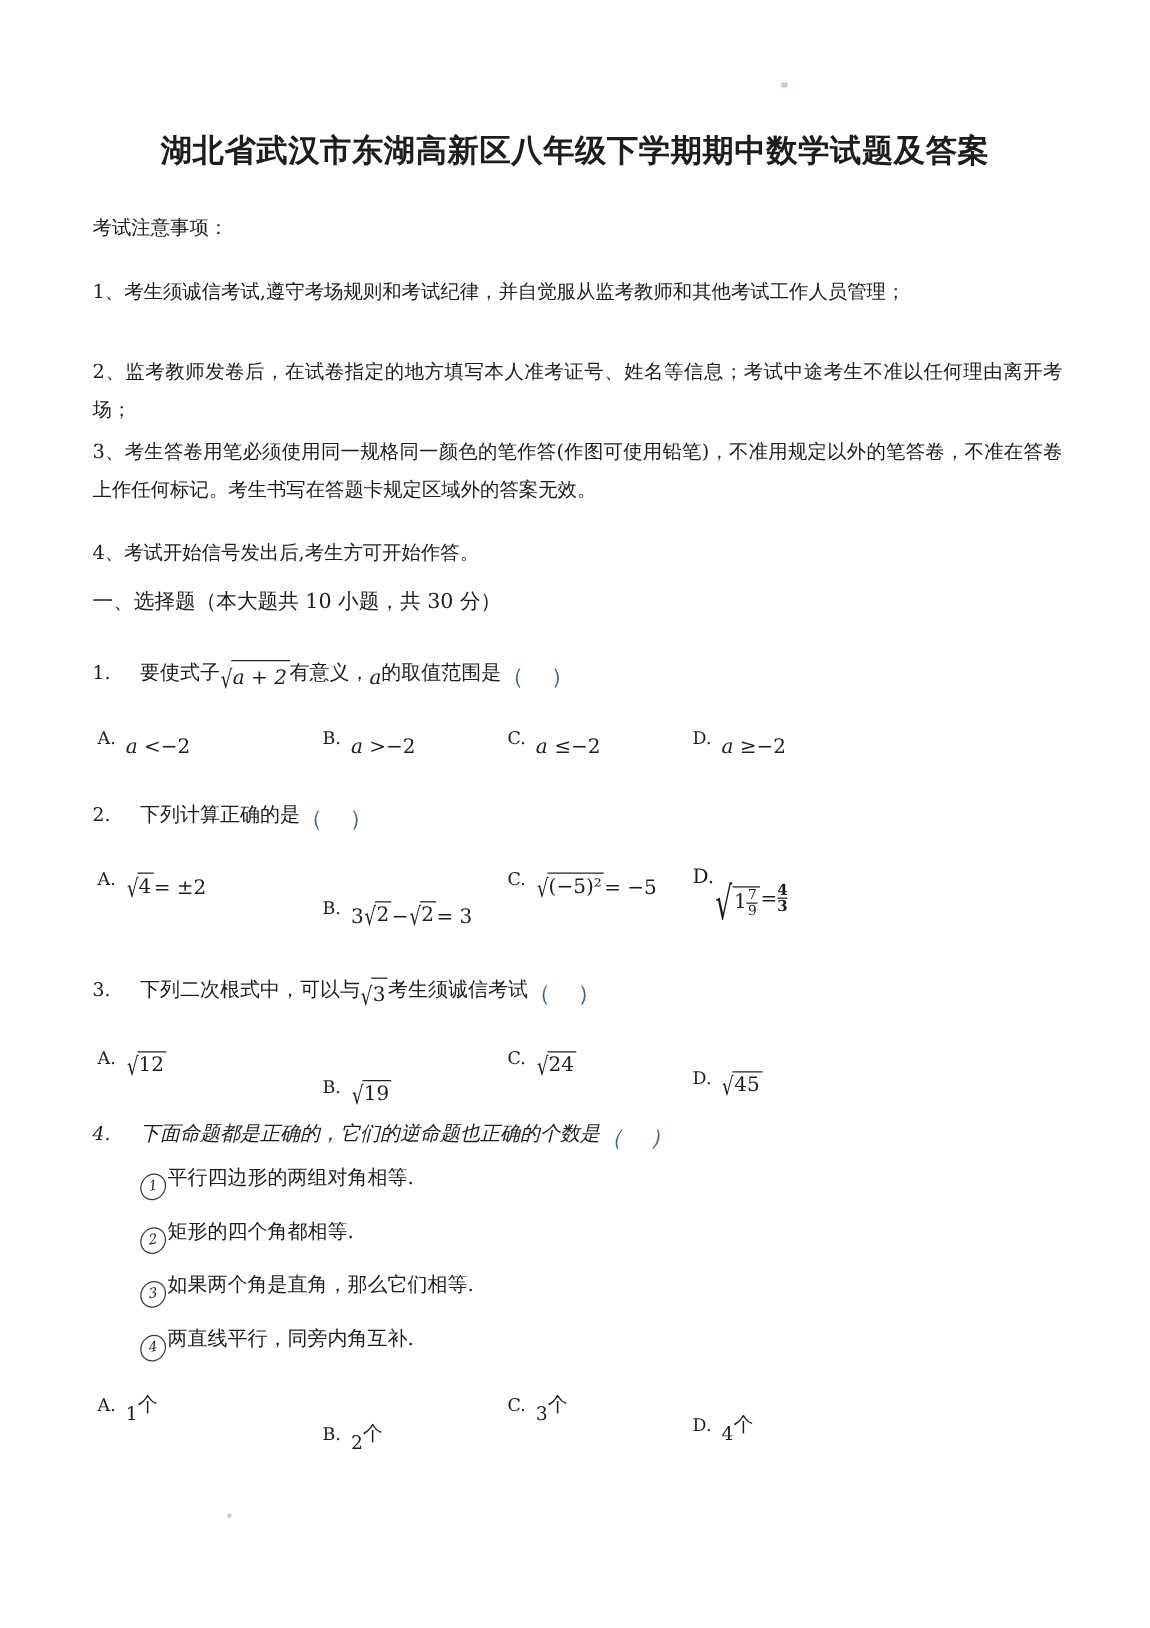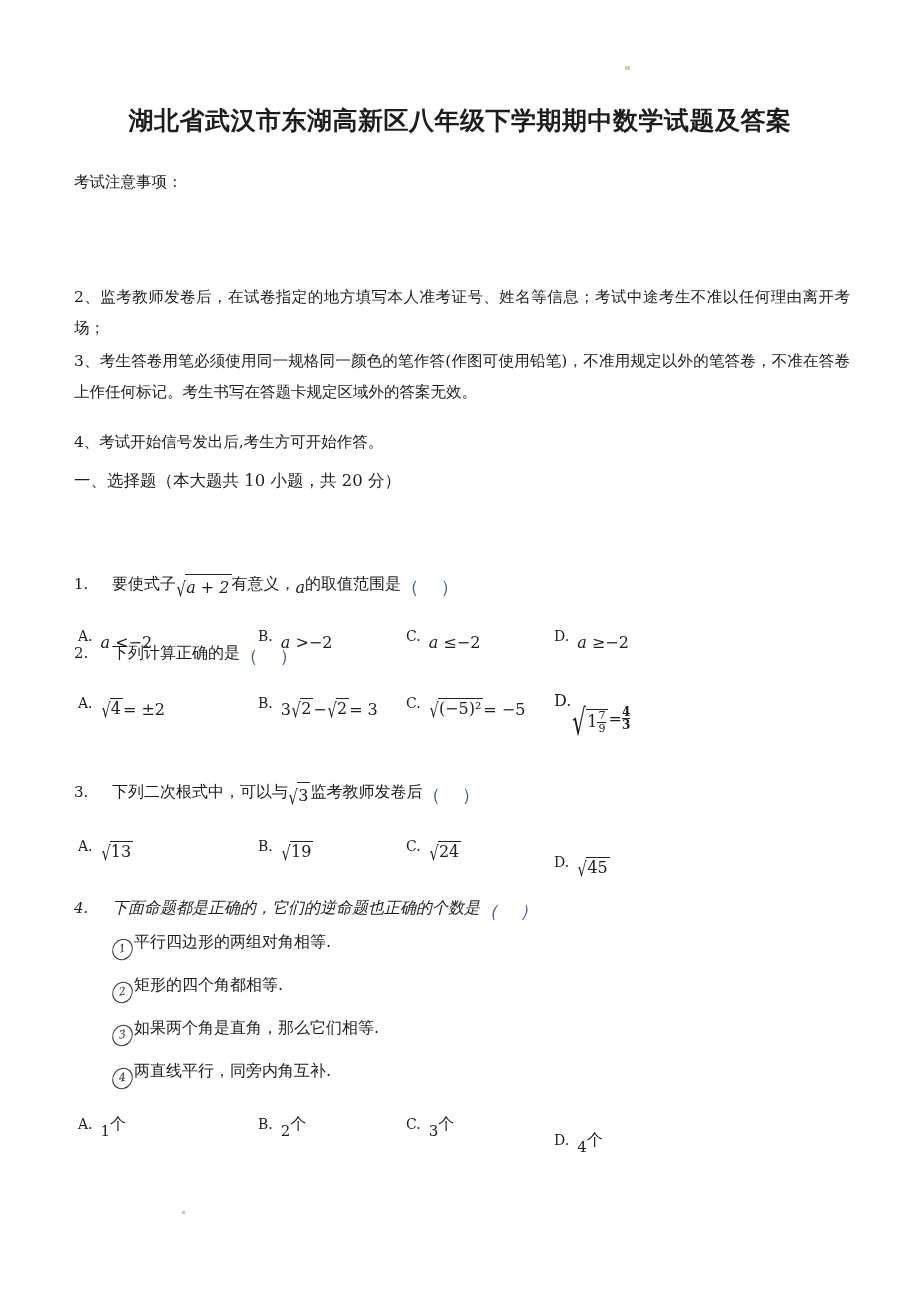--- a/index.html
+++ b/index.html
@@ -89,21 +89,20 @@
   .q1 { top: 524px; }
   .q2 { top: 639px; }
   .q3 { top: 778px; }
   .q4 { top: 894px; font-style: italic; }
 
   
   .mi {
     font-family: "DejaVu Serif", "Liberation Serif", serif;
     font-style: italic;
     font-size: 16px;
-    margin-top: 46px;
   }
   .mn {
     font-family: "DejaVu Serif", "Liberation Serif", serif;
     font-style: normal;
     font-size: 16px;
   }
   .drop {
     display: inline-block;
     position: relative;
     top: 5px;
@@ -174,21 +173,21 @@
   .oC { left: 332px; }
   .oD { left: 480px; }
 
   .o1 { top: 583px; }
   .o2 { top: 695px; }
   .o3 { top: 838px; }
   .o4 { top: 1117px; }
 
   
   .spread .oA { left: 4px; }
-  .spread .oB { left: 184px; }
+  .spread .oB { left: 184px; margin-top: 23px; }
   .spread .oC { left: 332px; }
   .spread .oD { left: 480px; margin-top: 16px; }
 
   
   .mixfrac {
     display: inline-block;
     position: relative;
     top: 4px;
   }
   .frac {
@@ -267,25 +266,26 @@
 
 <div class="page">
 
   <div class="speck" style="left:625px; top:66px; width:5px; height:4px;"></div>
   <div class="speck2" style="left:182px; top:1211px; width:3px; height:3px;"></div>
 
   <div class="doc-title">湖北省武汉市东湖高新区八年级下学期期中数学试题及答案</div>
 
   <div class="notice-head">考试注意事项：</div>
 
+  <div class="para p1">1、考生须诚信考试,遵守考场规则和考试纪律，并自觉服从监考教师和其他考试工作人员管理；</div>
   <div class="para p2">2、监考教师发卷后，在试卷指定的地方填写本人准考证号、姓名等信息；考试中途考生不准以任何理由离开考场；</div>
   <div class="para p3">3、考生答卷用笔必须使用同一规格同一颜色的笔作答(作图可使用铅笔)，不准用规定以外的笔答卷，不准在答卷上作任何标记。考生书写在答题卡规定区域外的答案无效。</div>
   <div class="para p4">4、考试开始信号发出后,考生方可开始作答。</div>
 
-  <div class="section-head">一、选择题（本大题共 10 小题，共 20 分）</div>
+  <div class="section-head">一、选择题（本大题共 10 小题，共 30 分）</div>
 
   <div class="q q1">
     <span class="qnum">1.</span><span>要使式子</span><span class="rad drop"><span class="sq">√</span><span class="bd mi">a + 2</span></span><span>有意义，</span><span class="mi drop-sm">a</span><span>的取值范围是</span><span class="paren">（   ）</span>
   </div>
 
   <div class="opts o1">
     <div class="opt oA">
       <span class="lbl">A.</span><span class="mi drop-sm">a</span><span class="mn drop-sm">&nbsp;</span><span class="mn drop-sm">&lt;</span><span class="mn drop-sm">−2</span>
     </div>
     <div class="opt oB">
@@ -312,26 +312,26 @@
     </div>
     <div class="opt oC">
       <span class="lbl">C.</span><span class="rad drop-sm"><span class="sq">√</span><span class="bd mn">(−5)²</span></span><span class="mn drop-sm">= −5</span>
     </div>
     <div class="optD2">
       <span class="lbl">D.</span><span class="rad tallrad mixfrac"><span class="sq">√</span><span class="bd mn"><span>1</span><span class="frac"><span class="n">7</span><span class="d">9</span></span></span></span><span class="mn">=</span><span class="frac-big"><span class="n">4</span><span class="d">3</span></span>
     </div>
   </div>
 
   <div class="q q3">
-    <span class="qnum">3.</span><span>下列二次根式中，可以与</span><span class="rad drop"><span class="sq">√</span><span class="bd mn">3</span></span><span>监考教师发卷后</span><span class="paren">（   ）</span>
+    <span class="qnum">3.</span><span>下列二次根式中，可以与</span><span class="rad drop"><span class="sq">√</span><span class="bd mn">3</span></span><span>考生须诚信考试</span><span class="paren">（   ）</span>
   </div>
 
   <div class="opts o3 spread">
     <div class="opt oA">
-      <span class="lbl">A.</span><span class="rad drop-sm"><span class="sq">√</span><span class="bd mn">13</span></span>
+      <span class="lbl">A.</span><span class="rad drop-sm"><span class="sq">√</span><span class="bd mn">12</span></span>
     </div>
     <div class="opt oB">
       <span class="lbl">B.</span><span class="rad drop-sm"><span class="sq">√</span><span class="bd mn">19</span></span>
     </div>
     <div class="opt oC">
       <span class="lbl">C.</span><span class="rad drop-sm"><span class="sq">√</span><span class="bd mn">24</span></span>
     </div>
     <div class="opt oD">
       <span class="lbl">D.</span><span class="rad drop-sm"><span class="sq">√</span><span class="bd mn">45</span></span>
     </div>

